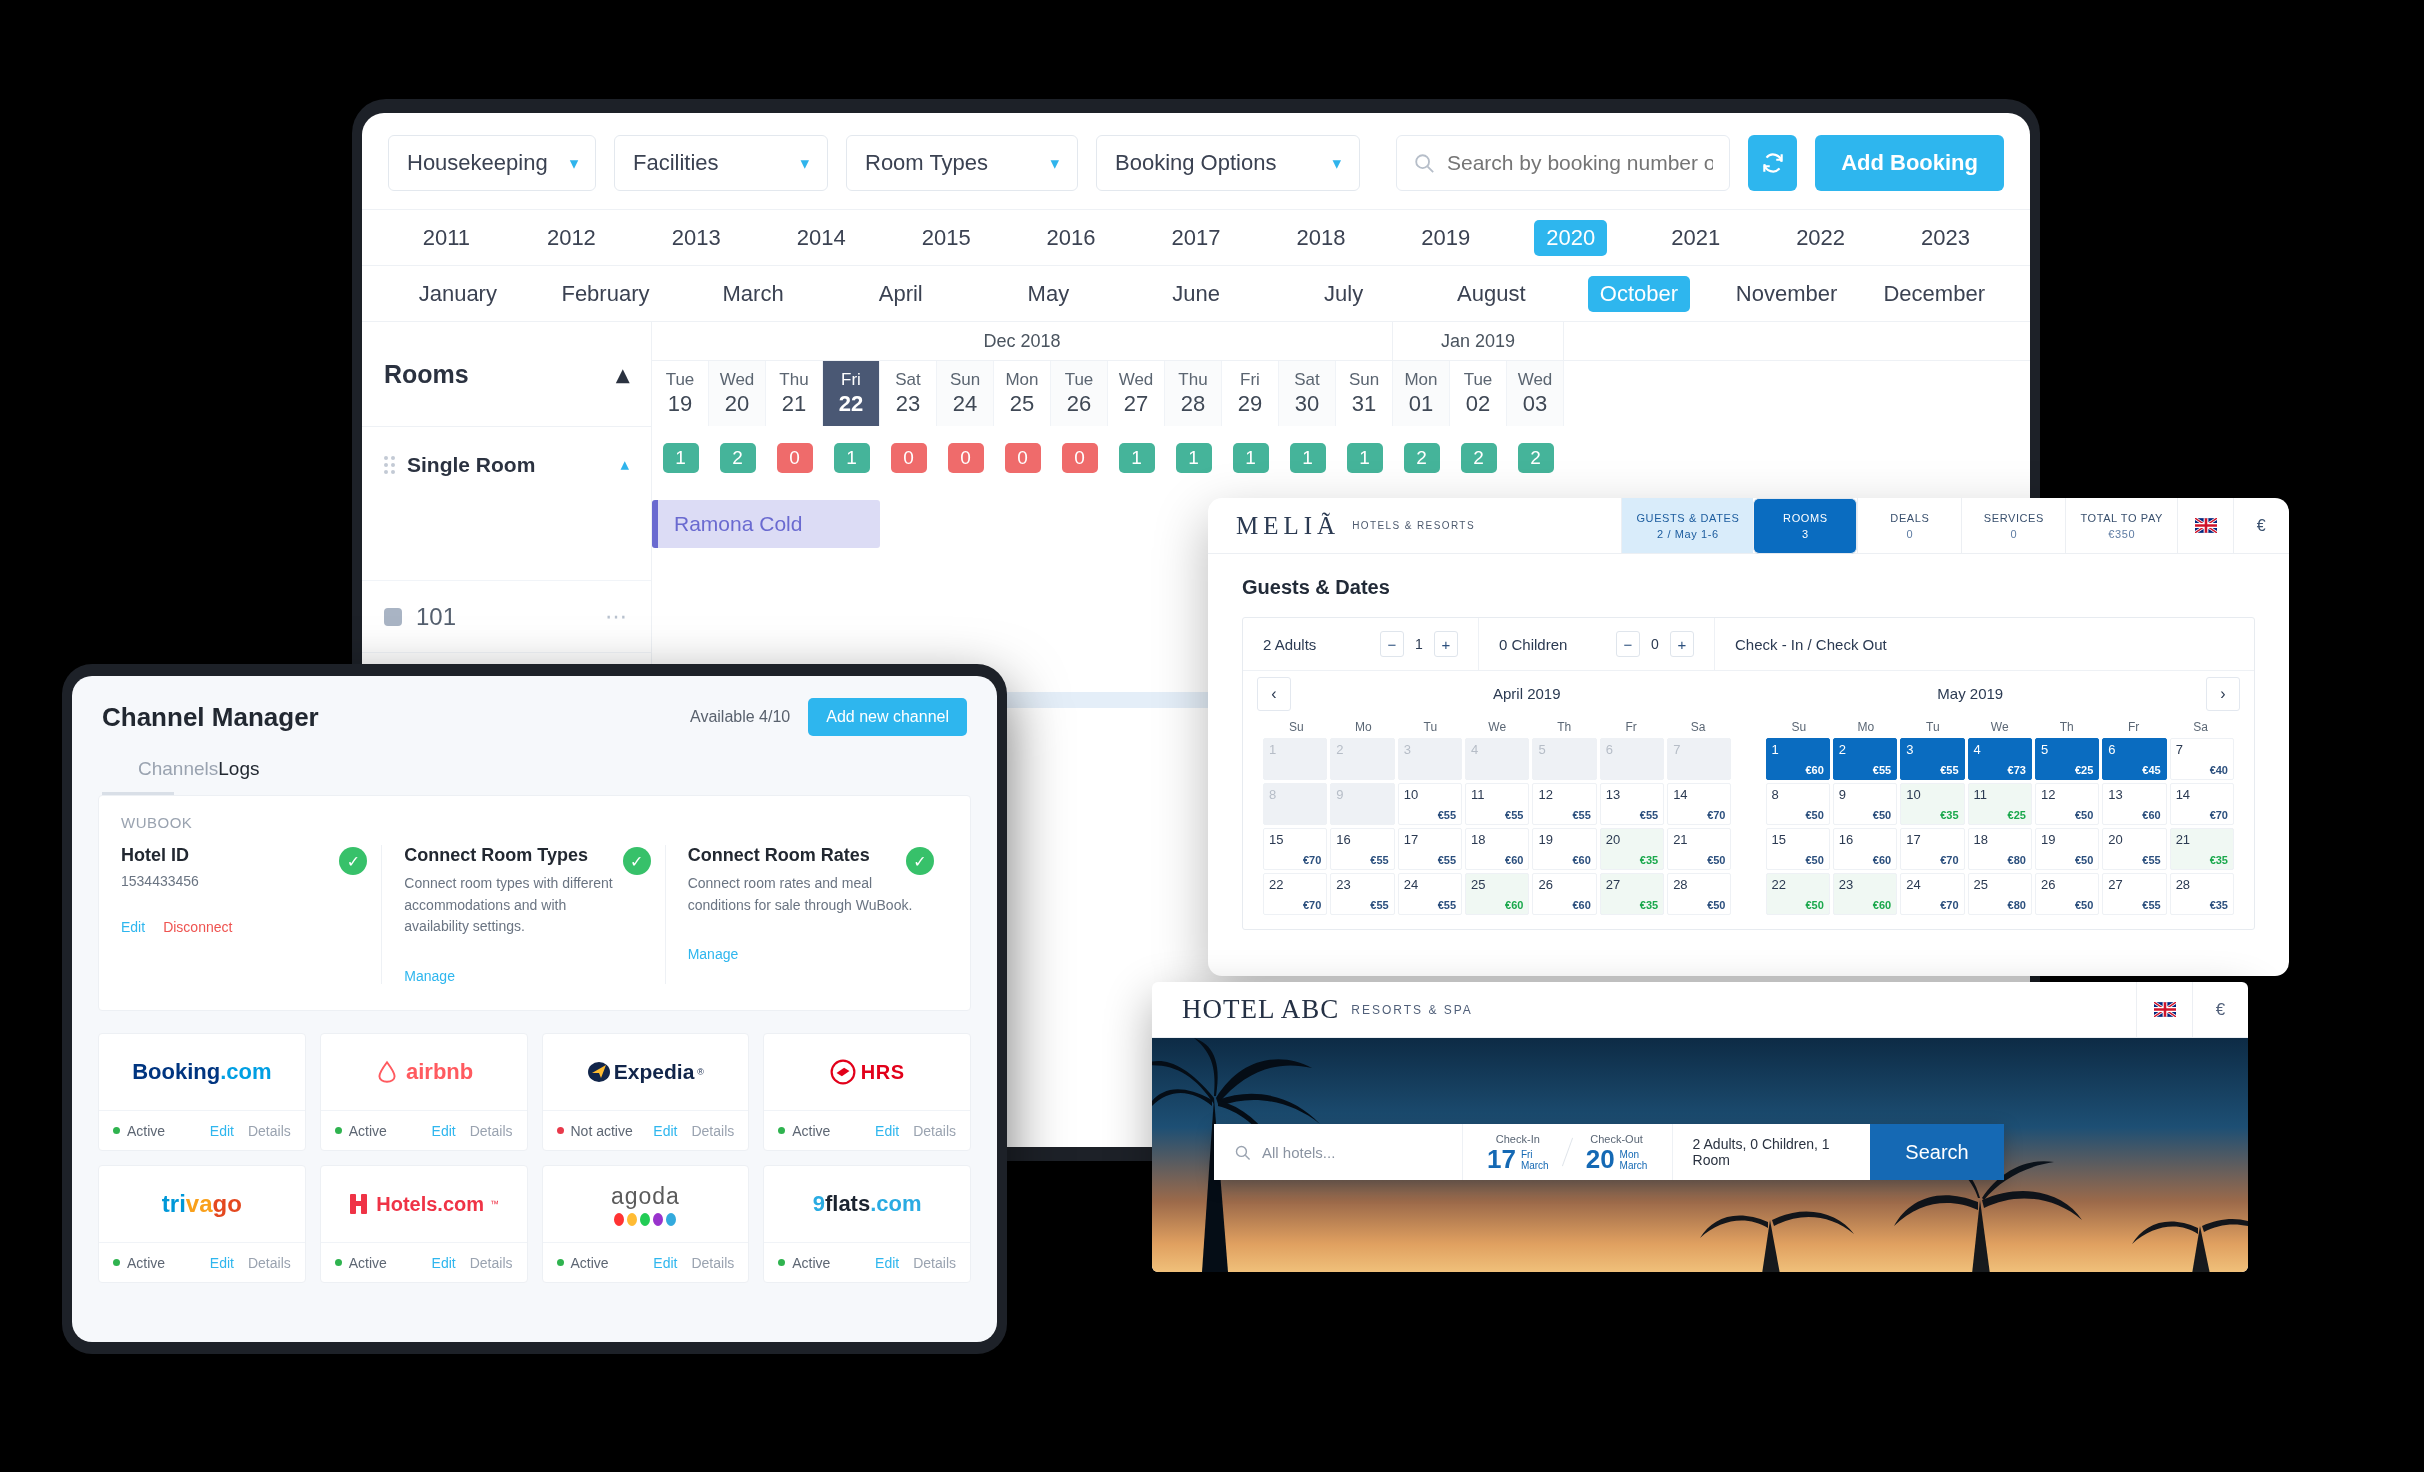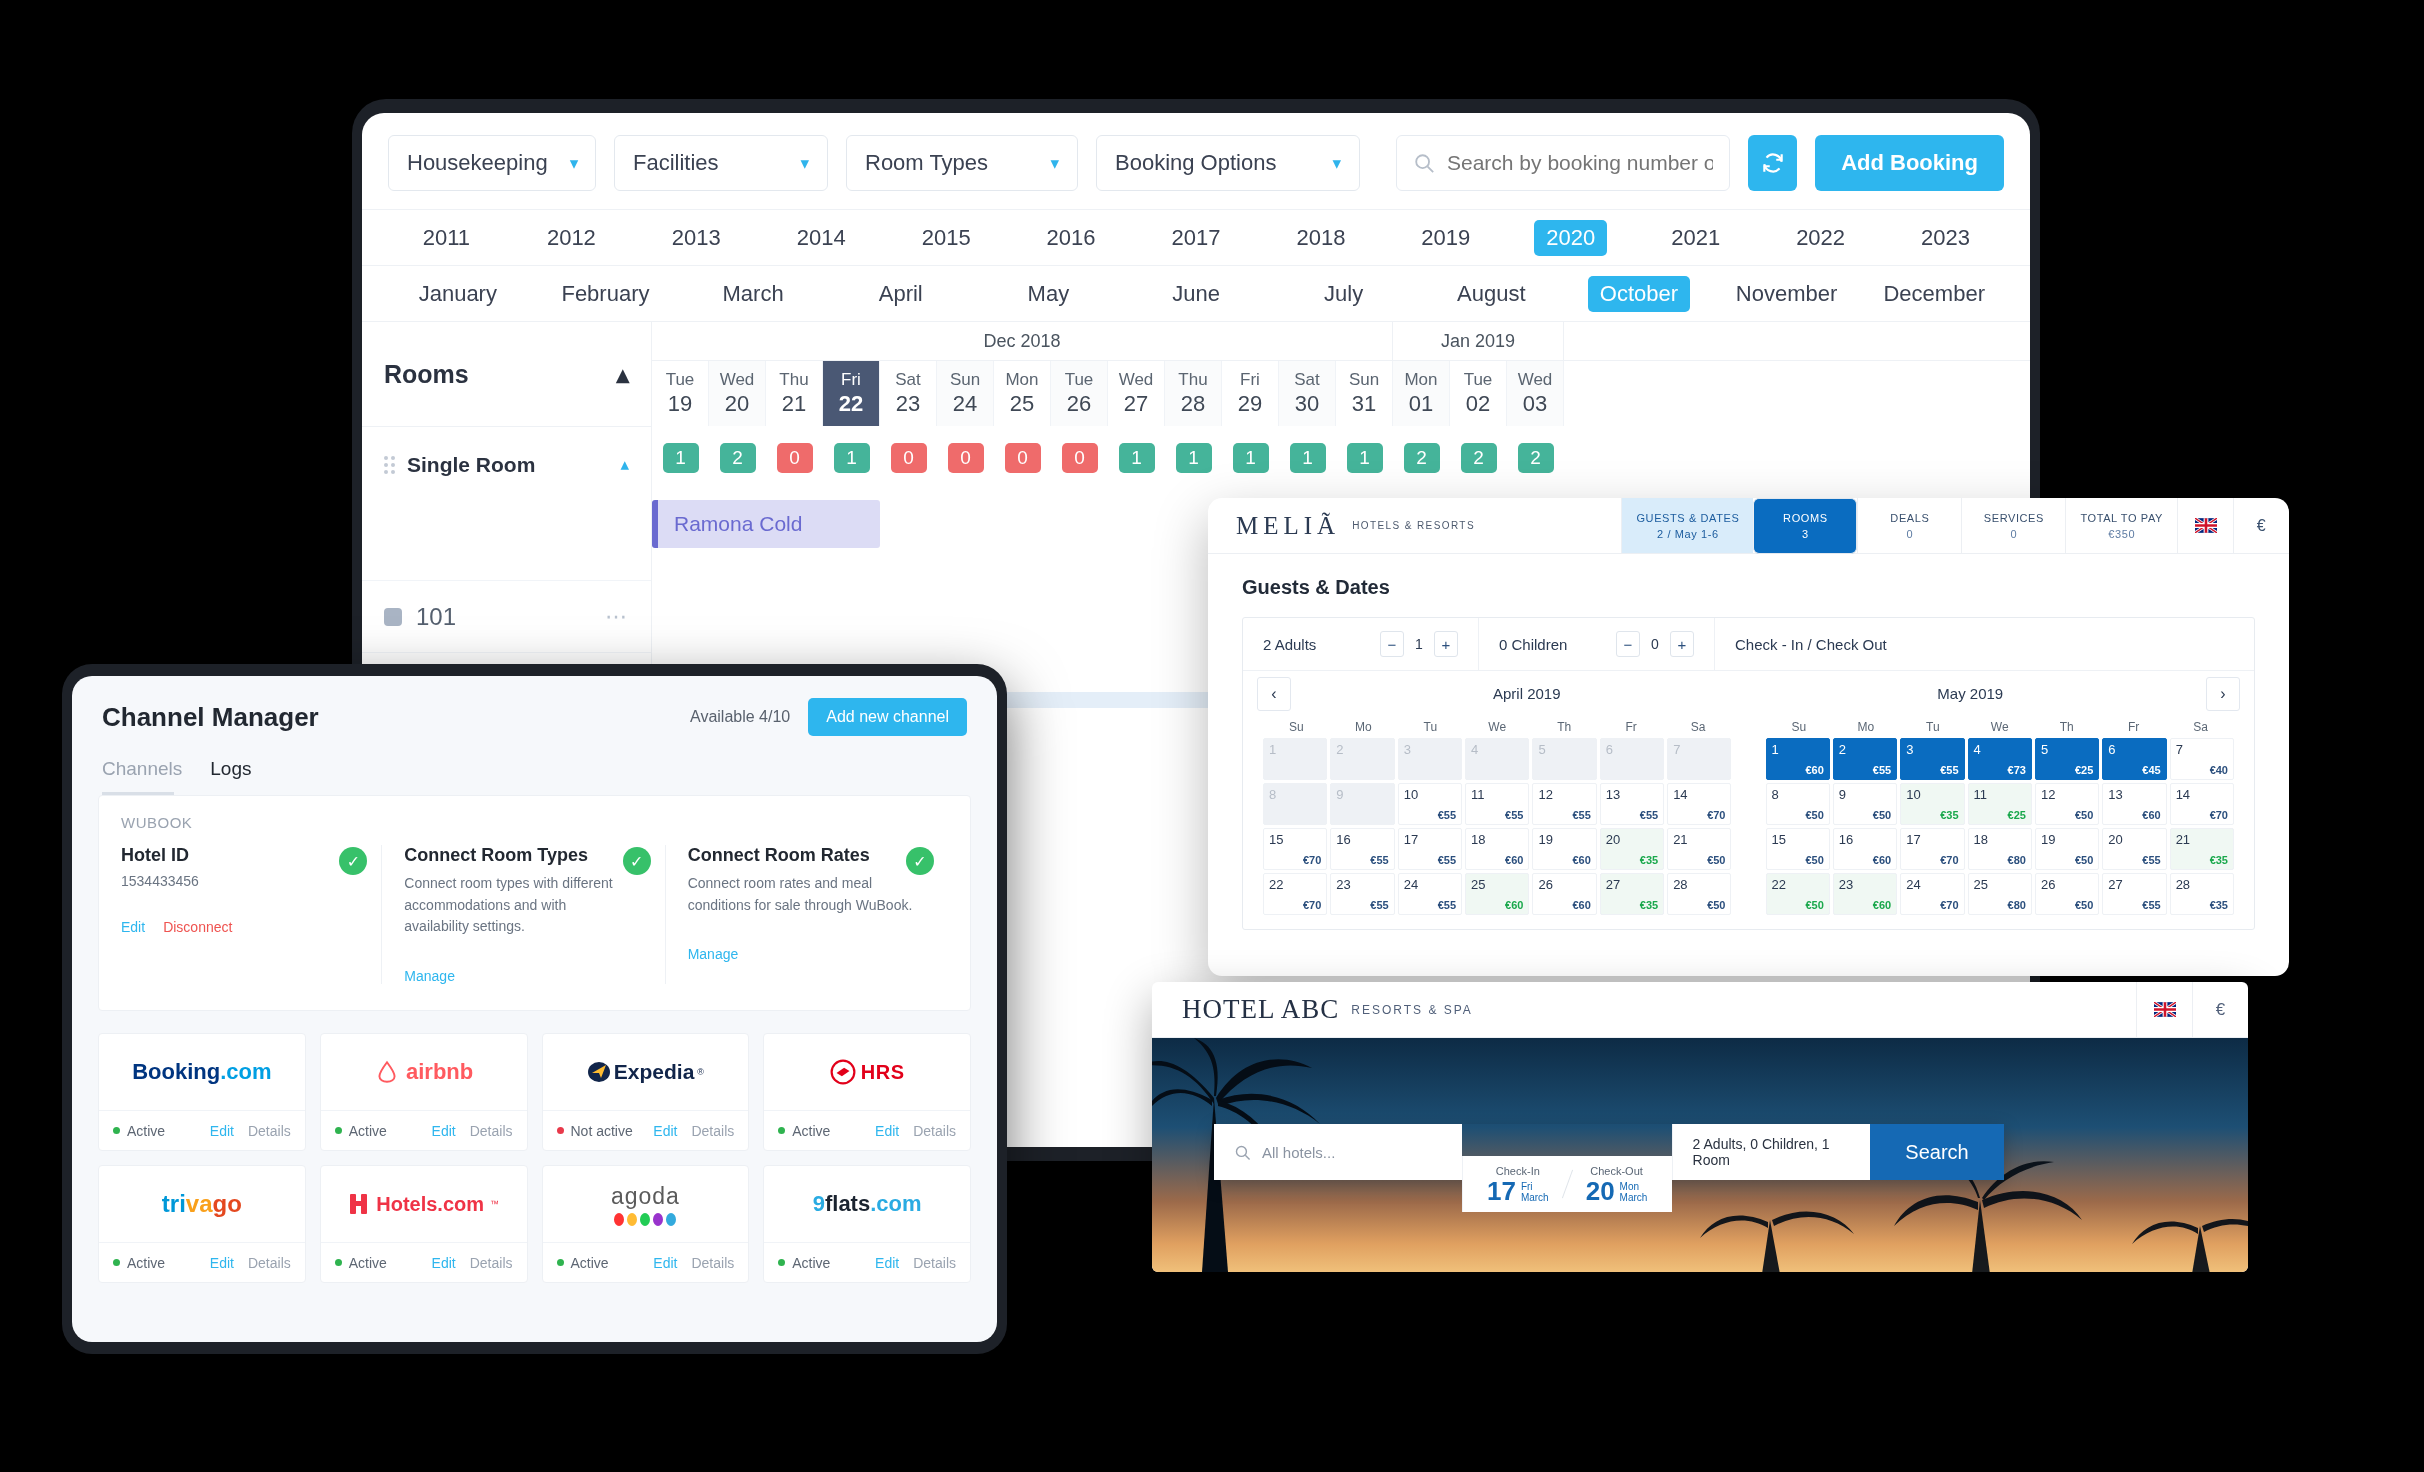--- a/index.html
+++ b/index.html
@@ -130,21 +130,21 @@
   .cm-screen{ width:100%;height:100%;background:#f6f8fb;border-radius:20px;overflow:hidden; }
   .cm-head{ padding:22px 30px 0 30px; }
   .cm-topline{ display:flex;align-items:center; }
   .cm-title{ font-size:26px;font-weight:bold;color:#222831; }
   .cm-right{ margin-left:auto; display:flex;align-items:center;gap:18px; }
   .cm-avail{ font-size:16px; color:#59616d; }
   .cm-addbtn{
     background:#2eb6ee;color:#fff;border:0;border-radius:5px;height:38px;padding:0 18px;
     font-size:16px;font-family:"Liberation Sans",sans-serif;cursor:pointer;white-space:nowrap;
   }
-  .cm-tabs{ display:flex; gap:28px; margin-top:22px; }
+  .cm-tabs{ display:flex; margin-top:22px;margin-left:36px; }
   .cm-tab{ font-size:19px; color:#9aa3b0; padding-bottom:12px; cursor:pointer; }
   .cm-tab.active{ color:#222831; }
   .cm-tabs-underline{ height:3px; width:72px; background:#d9dfe7; }
   .cm-card{
     margin:0 26px; background:#fff; border:1px solid #edf0f4; border-radius:4px;
     padding:18px 22px 26px 22px;
   }
   .cm-brand{ font-size:15px; color:#9aa3b0; letter-spacing:.5px; }
   .cm-cols{ display:flex; margin-top:14px; }
   .cm-col{ flex:1; padding-right:18px; position:relative; }
@@ -239,21 +239,21 @@
   .abc-head .it{ width:56px;border-left:1px solid #eceff3;display:flex;align-items:center;justify-content:center; }
   .hero{ position:relative;height:234px;overflow:hidden;
     background:linear-gradient(180deg,#0d2b45 0%,#1d4f74 38%,#9c6a4a 70%,#e0a060 88%,#f0c07a 100%); }
   .palm{ position:absolute; display:block; }
   .abc-search{
     position:absolute; left:62px; top:86px; width:790px; height:56px;
     display:flex; box-shadow:0 5px 18px rgba(0,0,0,.25);
   }
   .sf{ background:#fff;display:flex;align-items:center;height:100%; }
   .sf.f1{ flex:1.32;padding:0 20px;gap:11px;font-size:15px;color:#8a93a1; }
-  .sf.f2{ flex:1.20;padding:0 10px;justify-content:center;gap:4px;border-left:1px solid #eef1f5;margin-top:32px; }
+  .sf.f2{ flex:1.20;padding:0 10px;justify-content:center;gap:4px;border-left:1px solid #eef1f5; }
   .sf.f3{ flex:1.00;padding:0 20px;font-size:14px;color:#2a3240;border-left:1px solid #eef1f5;}
   .ci{ display:flex;flex-direction:column;align-items:center;padding:0 10px; }
   .ci .lb{ font-size:11px;color:#5a6675;margin-bottom:1px; }
   .ci .dv{ display:flex;align-items:flex-end;gap:5px; }
   .ci .big{ font-size:26px;color:#1569b4;font-weight:bold;line-height:1; }
   .ci .sm{ font-size:10px;color:#1569b4;line-height:1.15;text-align:left; }
   .slash{ width:1px;height:30px;background:#dfe4ea;transform:rotate(20deg);margin:0 4px; }
   .sbtn{ width:134px;background:#1569b4;color:#fff;display:flex;align-items:center;
          justify-content:center;font-size:20px;cursor:pointer; }
 </style>

